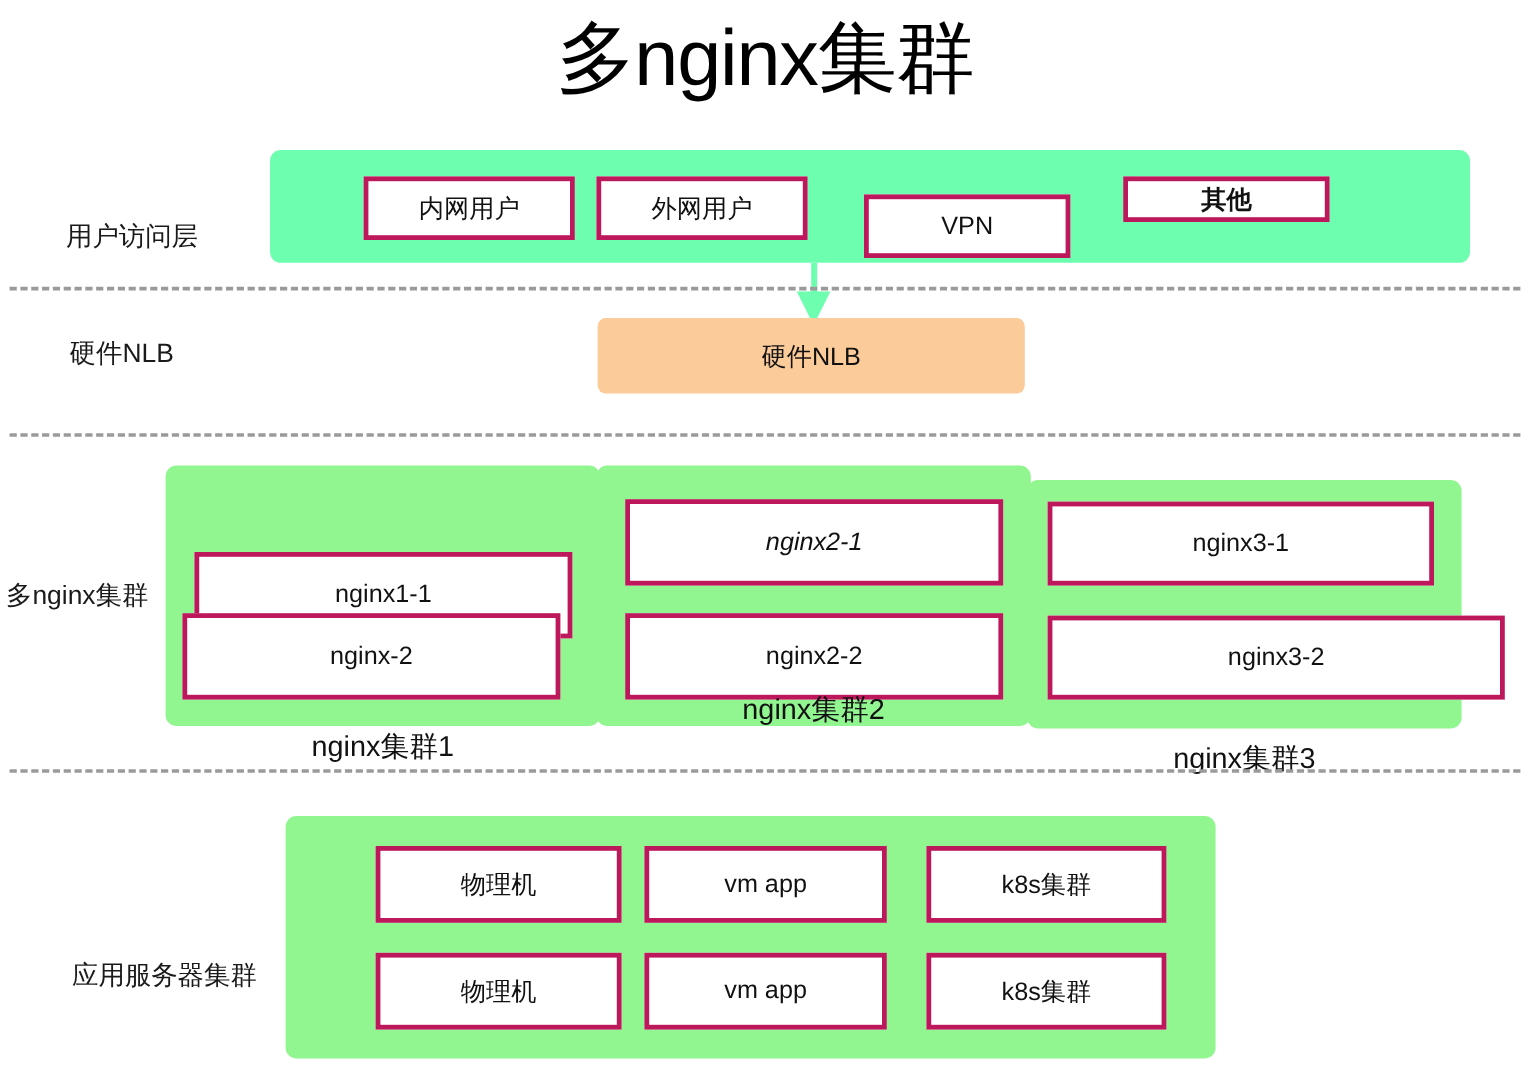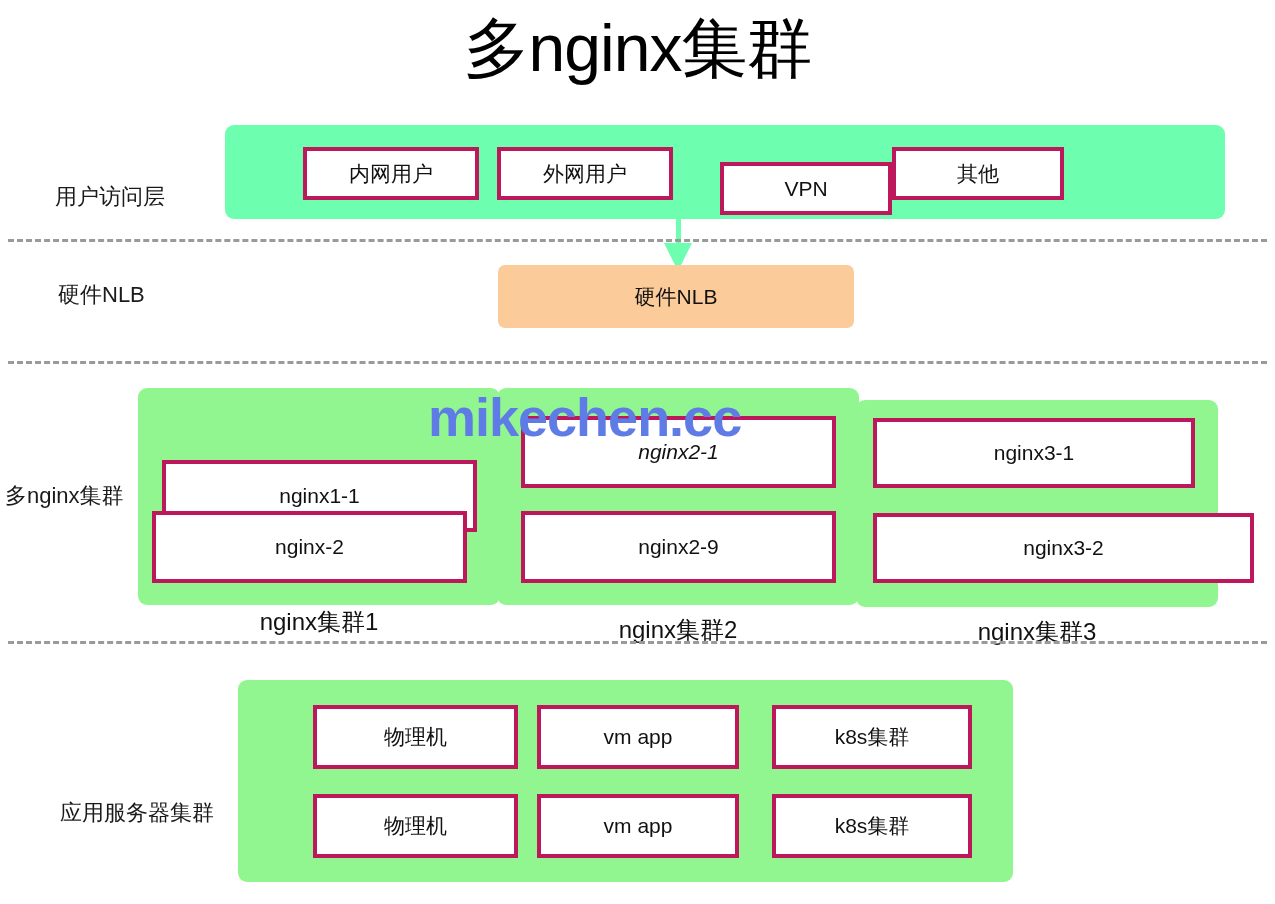--- a/index.html
+++ b/index.html
@@ -122,21 +122,21 @@
 
   <div class="diagram-title">多nginx集群</div>
 
   <div class="row-label" style="left:55px; top:162px;margin-top:21px;">用户访问层</div>
 
   <div class="band band-user" style="left:225px; top:125px; width:1000px; height:94px;"></div>
 
   <div class="node" style="left:303px; top:147px; width:176px; height:53px;">内网用户</div>
   <div class="node" style="left:497px; top:147px; width:176px; height:53px;">外网用户</div>
   <div class="node" style="left:720px; top:162px; width:172px; height:53px;">VPN</div>
-  <div class="node" style="left:892px; top:147px; width:172px; height:53px;">其他</div>
+  <div class="node" style="left:936px; top:147px; width:172px; height:38px;font-weight:bold;">其他</div>
 
   <div class="arrow-shaft" style="left:676px; top:219px; height:28px;"></div>
   <div class="arrow-head" style="left:664px; top:243px;"></div>
 
   <div class="sep" style="top:239px;"></div>
 
   <div class="row-label" style="left:58px; top:281px;">硬件NLB</div>
 
   <div class="node nlb" style="left:498px; top:265px; width:356px; height:63px;">硬件NLB</div>
 
@@ -144,29 +144,28 @@
 
   <div class="row-label" style="left:5px; top:482px;">多nginx集群</div>
 
   <div class="band band-cluster" style="left:138px; top:388px; width:362px; height:217px;"></div>
   <div class="node" style="left:162px; top:416px; width:315px; height:72px;margin-top:44px;">nginx1-1</div>
   <div class="node" style="left:152px; top:511px; width:315px; height:72px;">nginx-2</div>
   <div class="caption" style="left:138px; top:606px; width:362px;">nginx集群1</div>
 
   <div class="band band-cluster" style="left:497px; top:388px; width:362px; height:217px;"></div>
   <div class="node" style="left:521px; top:416px; width:315px; height:72px;font-style:italic;">nginx2-1</div>
-  <div class="node" style="left:521px; top:511px; width:315px; height:72px;">nginx2-9</div>
-  <div class="caption" style="left:497px; top:614px; width:362px;">nginx集群2</div>
+  <div class="node" style="left:521px; top:511px; width:315px; height:72px;">nginx2-2</div>
+  <div class="caption" style="left:497px; top:575px; width:362px;">nginx集群2</div>
 
   <div class="band band-cluster" style="left:856px; top:400px; width:362px; height:207px;"></div>
   <div class="node" style="left:873px; top:418px; width:322px; height:70px;">nginx3-1</div>
   <div class="node" style="left:873px; top:513px; width:381px; height:70px;">nginx3-2</div>
   <div class="caption" style="left:856px; top:616px; width:362px;">nginx集群3</div>
 
-  <div class="watermark" style="left:428px; top:386px;">mikechen.cc</div>
 
   <div class="sep" style="top:641px;"></div>
 
   <div class="row-label" style="left:60px; top:799px;">应用服务器集群</div>
 
   <div class="band band-app" style="left:238px; top:680px; width:775px; height:202px;"></div>
 
   <div class="node" style="left:313px; top:705px; width:205px; height:64px;">物理机</div>
   <div class="node" style="left:537px; top:705px; width:202px; height:64px;">vm app</div>
   <div class="node" style="left:772px; top:705px; width:200px; height:64px;">k8s集群</div>

